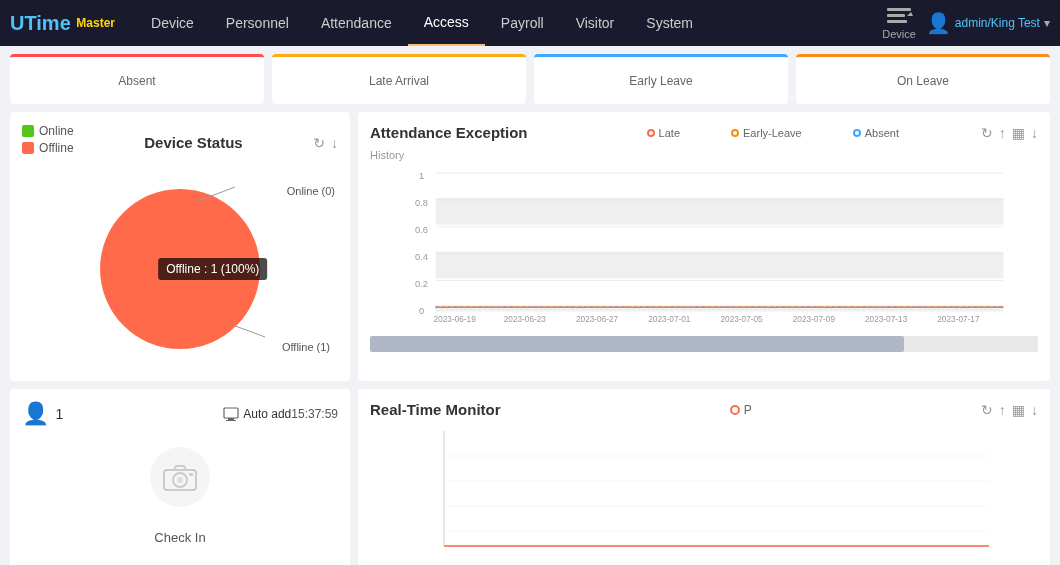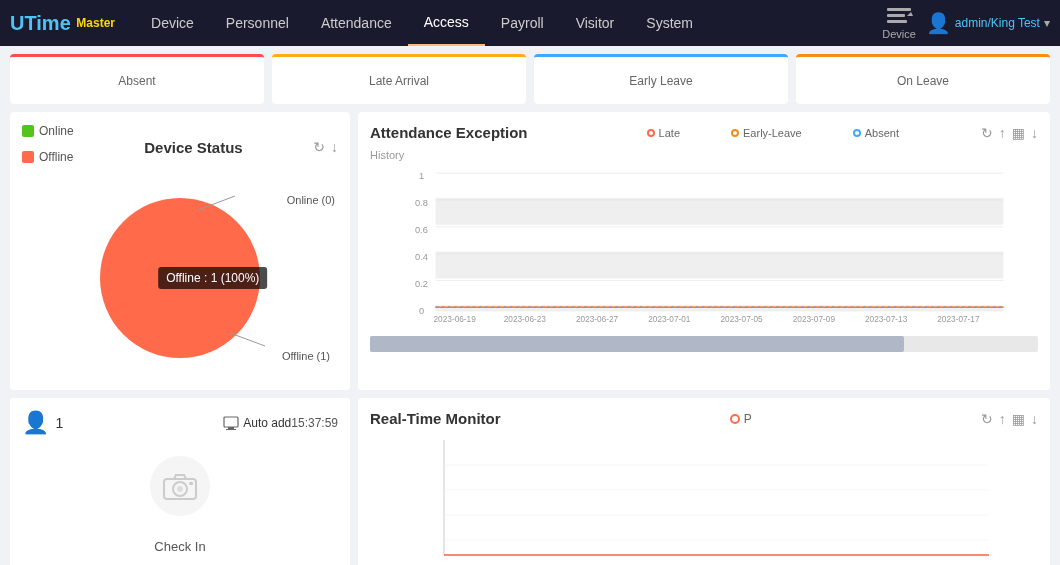--- a/index.html
+++ b/index.html
@@ -122,22 +122,23 @@
     }
     .panel-actions {
       display: flex;
       gap: 6px;
       color: #999;
       font-size: 14px;
     }
     .legend {
       display: flex;
       flex-direction: column;
-      gap: 12px;
+      gap: 3px;
       margin-bottom: 6px;
+      align-items: center;
     }
     .legend-item {
       display: flex;
       align-items: center;
       gap: 5px;
       font-size: 12px;
       color: #555;
     }
     .legend-dot {
       width: 12px;

